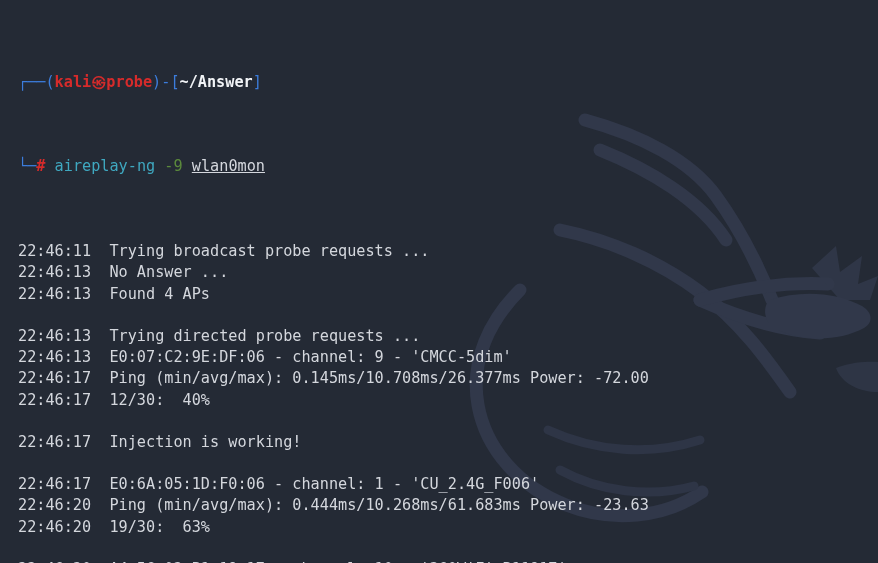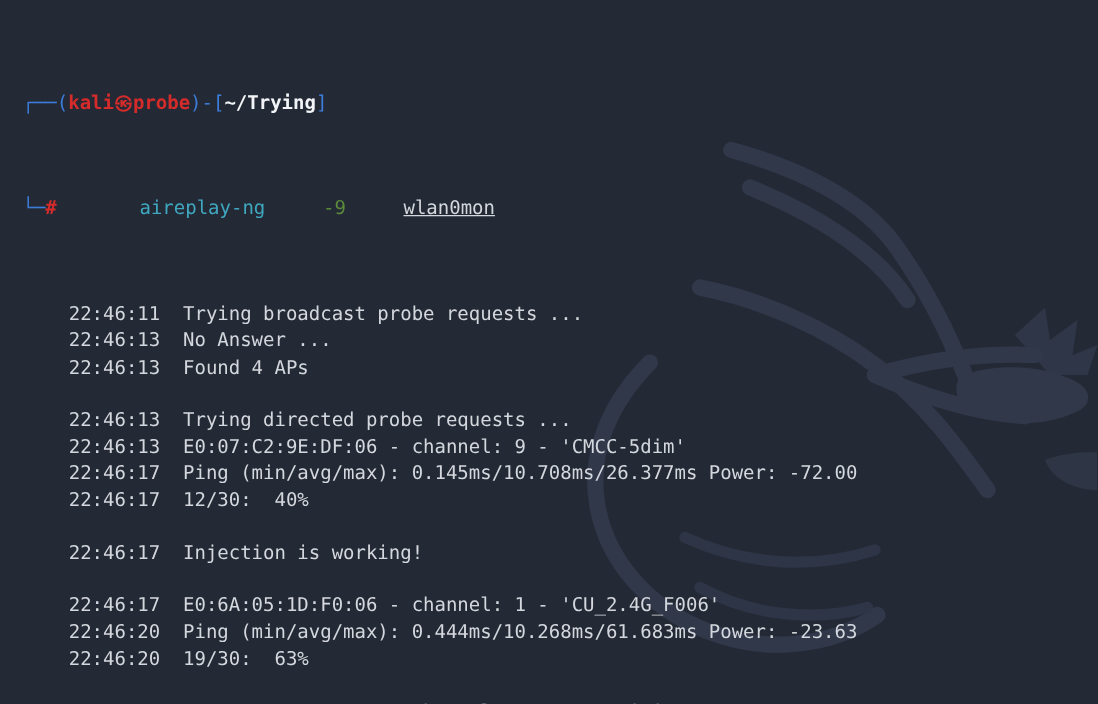--- a/index.html
+++ b/index.html
@@ -41,24 +41,24 @@
   }
   .blank { height: 21.2px; }
 
   
   .c-frame   { color: #3c7ddc; }
   .c-paren   { color: #3c7ddc; }
   .c-red     { color: #d62b2b; font-weight: bold; }
   .c-bracket { color: #3c7ddc; }
   .c-path    { color: #f2f4f7; font-weight: bold; }
   .c-hash    { color: #d62b2b; font-weight: bold; }
-  .c-cmd     { color: #3fa8c0; margin-left: 20px; }
+  .c-cmd     { color: #3fa8c0; }
   .c-flag    { color: #5b8a3c; }
   .c-arg     { color: #d4d7dd; text-decoration: underline; }
-  .c-out     { color: #d4d7dd; margin-left: 37px; }
+  .c-out     { color: #d4d7dd; }
   .c-logo    { color: #d62b2b; font-weight: bold; }
 </style>
 </head>
 <body>
 
 <div id="terminal">
 
   <svg id="watermark" viewBox="0 0 878 563" preserveAspectRatio="xMidYMid slice">
     <g fill="none" stroke="#31384a" stroke-width="13" stroke-linecap="round" stroke-linejoin="round">
       <path d="M585 120 C 640 135, 690 160, 716 196 C 742 232, 760 270, 772 300"></path>
@@ -74,20 +74,20 @@
       <path d="M836 368 C 856 360, 878 362, 878 362 L 878 392 C 860 392, 842 384, 836 368 Z" opacity="0.8"></path>
     </g>
     <g fill="none" stroke="#2e3546" stroke-width="9" stroke-linecap="round">
       <path d="M548 430 C 596 452, 650 456, 700 440"></path>
       <path d="M560 470 C 600 492, 650 498, 694 486"></path>
     </g>
   </svg>
 
   <div id="screen">
 
-    <div class="line"><span class="c-frame">┌──</span><span class="c-paren">(</span><span class="c-red">kali</span><span class="c-logo">㉿</span><span class="c-red">probe</span><span class="c-paren">)</span><span class="c-bracket">-</span><span class="c-bracket">[</span><span class="c-path">~/Trying</span><span class="c-bracket">]</span></div>
+    <div class="line"><span class="c-frame">┌──</span><span class="c-paren">(</span><span class="c-red">kali</span><span class="c-logo">㉿</span><span class="c-red">probe</span><span class="c-paren">)</span><span class="c-bracket">-</span><span class="c-bracket">[</span><span class="c-path">~/Answer</span><span class="c-bracket">]</span></div>
 
     <div class="line"><span class="c-frame">└─</span><span class="c-hash">#</span><span class="c-out"> </span><span class="c-cmd">aireplay-ng</span><span class="c-out"> </span><span class="c-flag">-9</span><span class="c-out"> </span><span class="c-arg">wlan0mon</span></div>
 
     <div id="output-lines"><div class="line c-out">22:46:11  Trying broadcast probe requests ...</div><div class="line c-out">22:46:13  No Answer ...</div><div class="line c-out">22:46:13  Found 4 APs</div><div class="blank">&nbsp;</div><div class="line c-out">22:46:13  Trying directed probe requests ...</div><div class="line c-out">22:46:13  E0:07:C2:9E:DF:06 - channel: 9 - 'CMCC-5dim'</div><div class="line c-out">22:46:17  Ping (min/avg/max): 0.145ms/10.708ms/26.377ms Power: -72.00</div><div class="line c-out">22:46:17  12/30:  40%</div><div class="blank">&nbsp;</div><div class="line c-out">22:46:17  Injection is working!</div><div class="blank">&nbsp;</div><div class="line c-out">22:46:17  E0:6A:05:1D:F0:06 - channel: 1 - 'CU_2.4G_F006'</div><div class="line c-out">22:46:20  Ping (min/avg/max): 0.444ms/10.268ms/61.683ms Power: -23.63</div><div class="line c-out">22:46:20  19/30:  63%</div><div class="blank">&nbsp;</div><div class="line c-out">22:46:20  A4:56:02:B1:19:17 - channel: 10 - '360WiFi-B11917'</div></div>
 
   </div>
 </div>
 
 </body></html>

